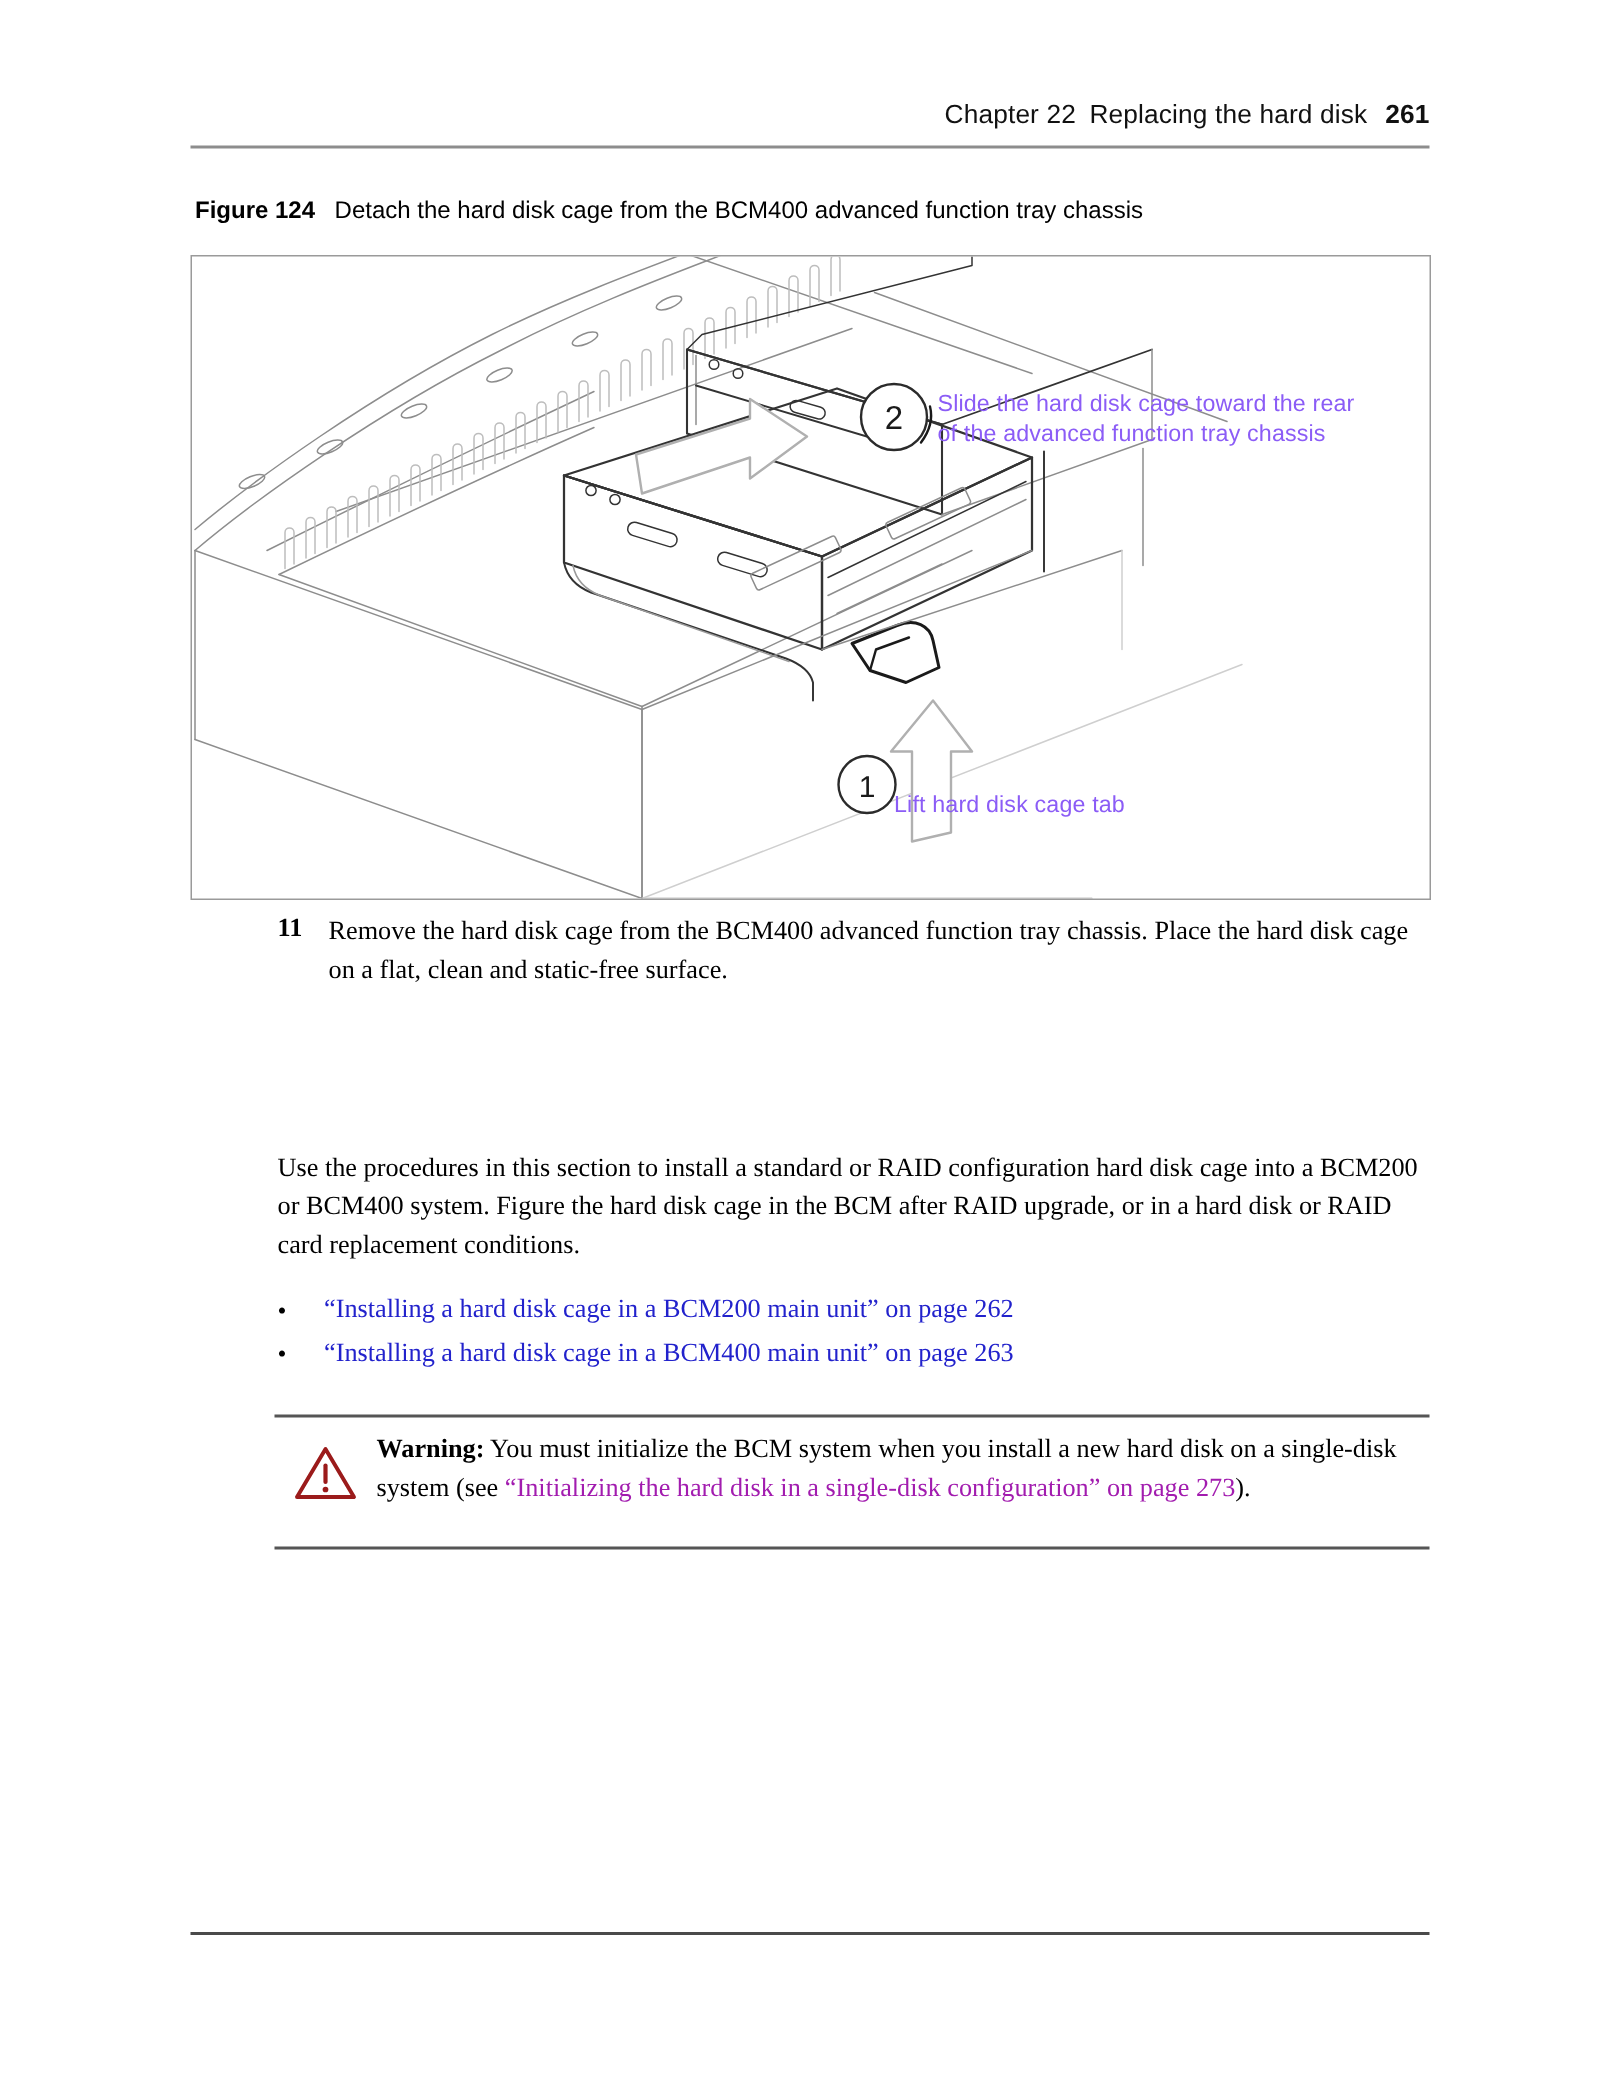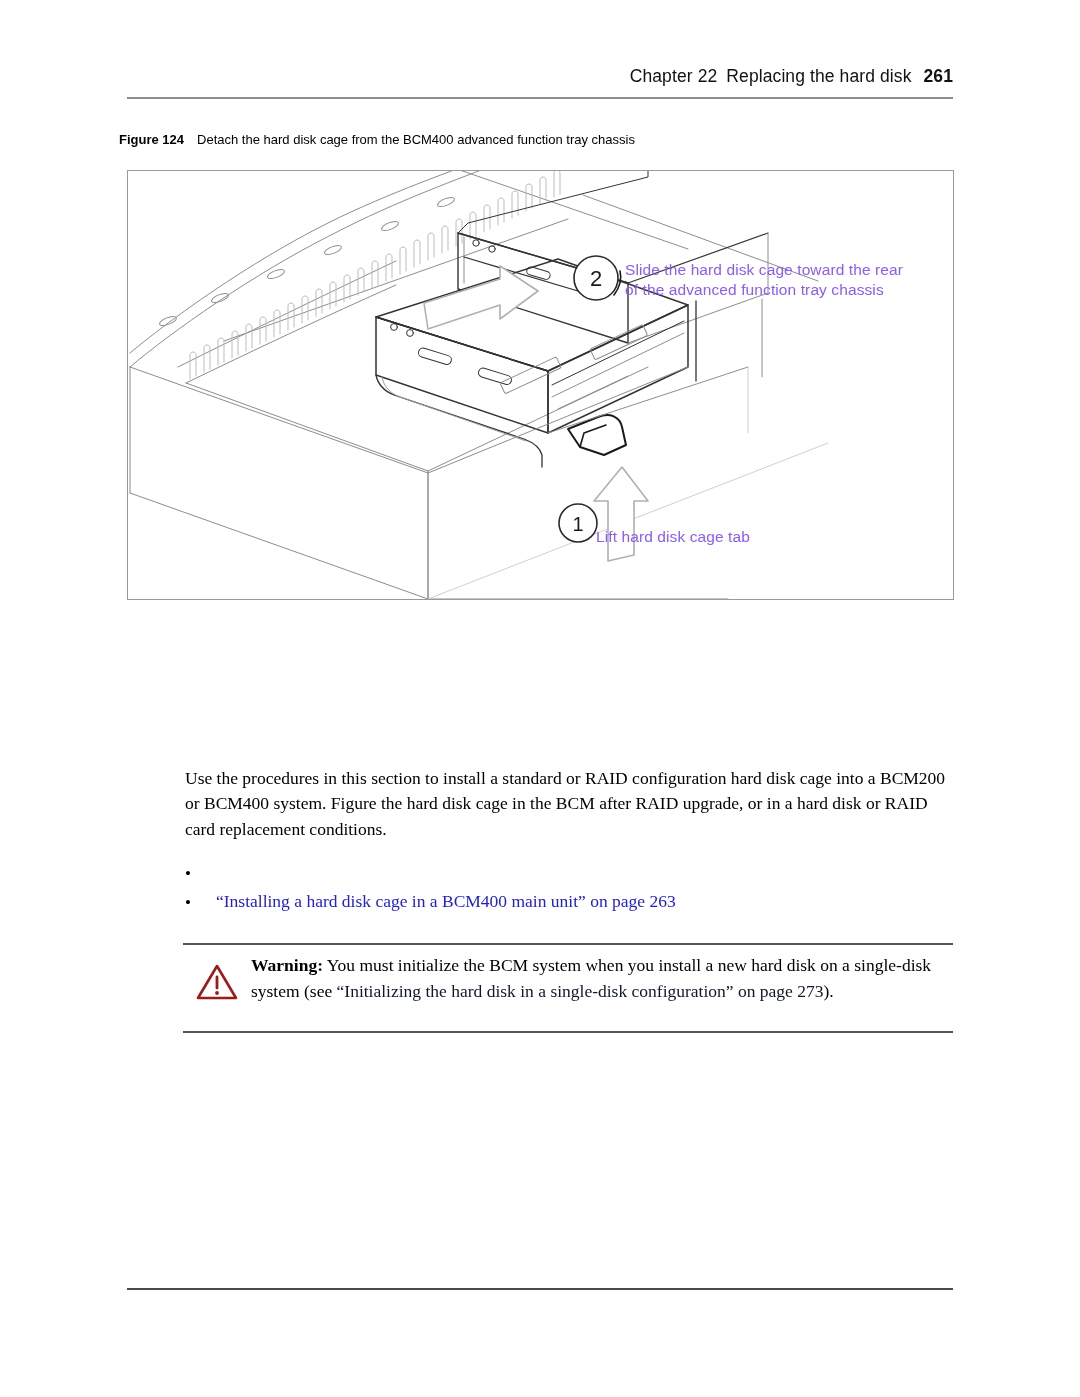--- a/index.html
+++ b/index.html
@@ -49,25 +49,25 @@
     left: 127px;
     top: 97px;
     width: 826px;
     height: 2px;
     background: #8d8d8d;
   }
 
   
   .figure-caption {
     position: absolute;
-    left: 119px;
+    left: 130px;
     top: 132px;
     width: 830px;
     font-family: "Liberation Sans", sans-serif;
-    font-size: 13px;
+    font-size: 16px;
     color: #000;
     white-space: nowrap;
   }
   .figure-caption .fig-label { font-weight: bold; }
   .figure-caption .fig-text { margin-left: 13px; font-weight: 400; }
 
   
   .figure-box {
     position: absolute;
     left: 127px;
@@ -195,21 +195,21 @@
   .warn-text {
     position: absolute;
     left: 251px;
     top: 953px;
     width: 702px;
     font-size: 17.5px;
     line-height: 25.5px;
     text-align: left;
   }
   .warn-text b { font-weight: bold; }
-  .warn-link { color: #0f172a; text-decoration: none; }
+  .warn-link { color: #a21caf; text-decoration: none; }
 
   
   .footer-rule {
     position: absolute;
     left: 127px;
     top: 1288px;
     width: 826px;
     height: 2px;
     background: #4a4a4a;
   }
@@ -367,28 +367,33 @@
     <div class="callout-text callout-2-text">
       <div>Slide the hard disk cage toward the rear</div>
       <div>of the advanced function tray chassis</div>
     </div>
 
     <div class="callout-text callout-1-text">
       <div>Lift hard disk cage tab</div>
     </div>
   </div>
 
+  <div class="step">
+    <div class="step-num">11</div>
+    <div class="step-body">Remove the hard disk cage from the BCM400 advanced function tray chassis. Place the hard disk cage on a flat, clean and static-free surface.</div>
+  </div>
 
 
   <p class="para para-intro">Use the procedures in this section to install a standard or RAID configuration hard disk cage into a BCM200 or BCM400 system. Figure the hard disk cage in the BCM after RAID upgrade, or in a hard disk or RAID card replacement conditions.</p>
 
 
   <div class="bullets">
     <div class="bullet-row">
       <span class="bullet-dot">•</span>
+      <a href="#" class="bullet-link">“Installing a hard disk cage in a BCM200 main unit” on page 262</a>
     </div>
     <div class="bullet-row">
       <span class="bullet-dot">•</span>
       <a href="#" class="bullet-link">“Installing a hard disk cage in a BCM400 main unit” on page 263</a>
     </div>
   </div>
 
   <div class="warn-rule warn-rule-top"></div>
 
   <svg class="warn-icon" viewBox="0 0 42 38" xmlns="http://www.w3.org/2000/svg">

